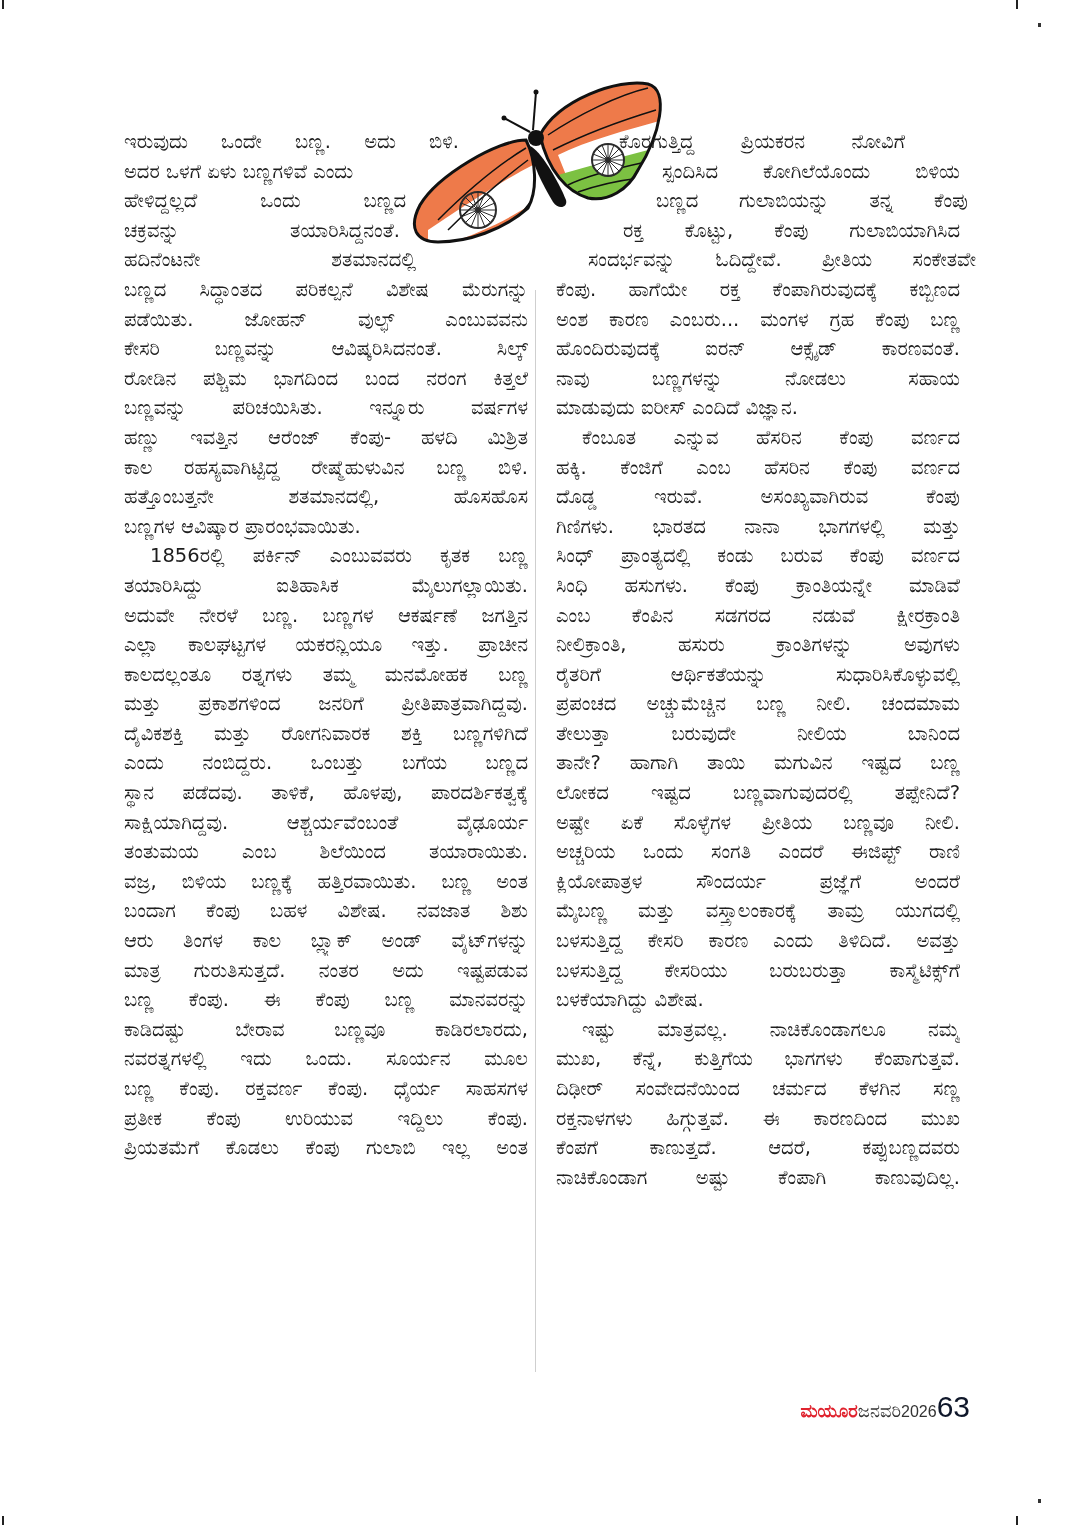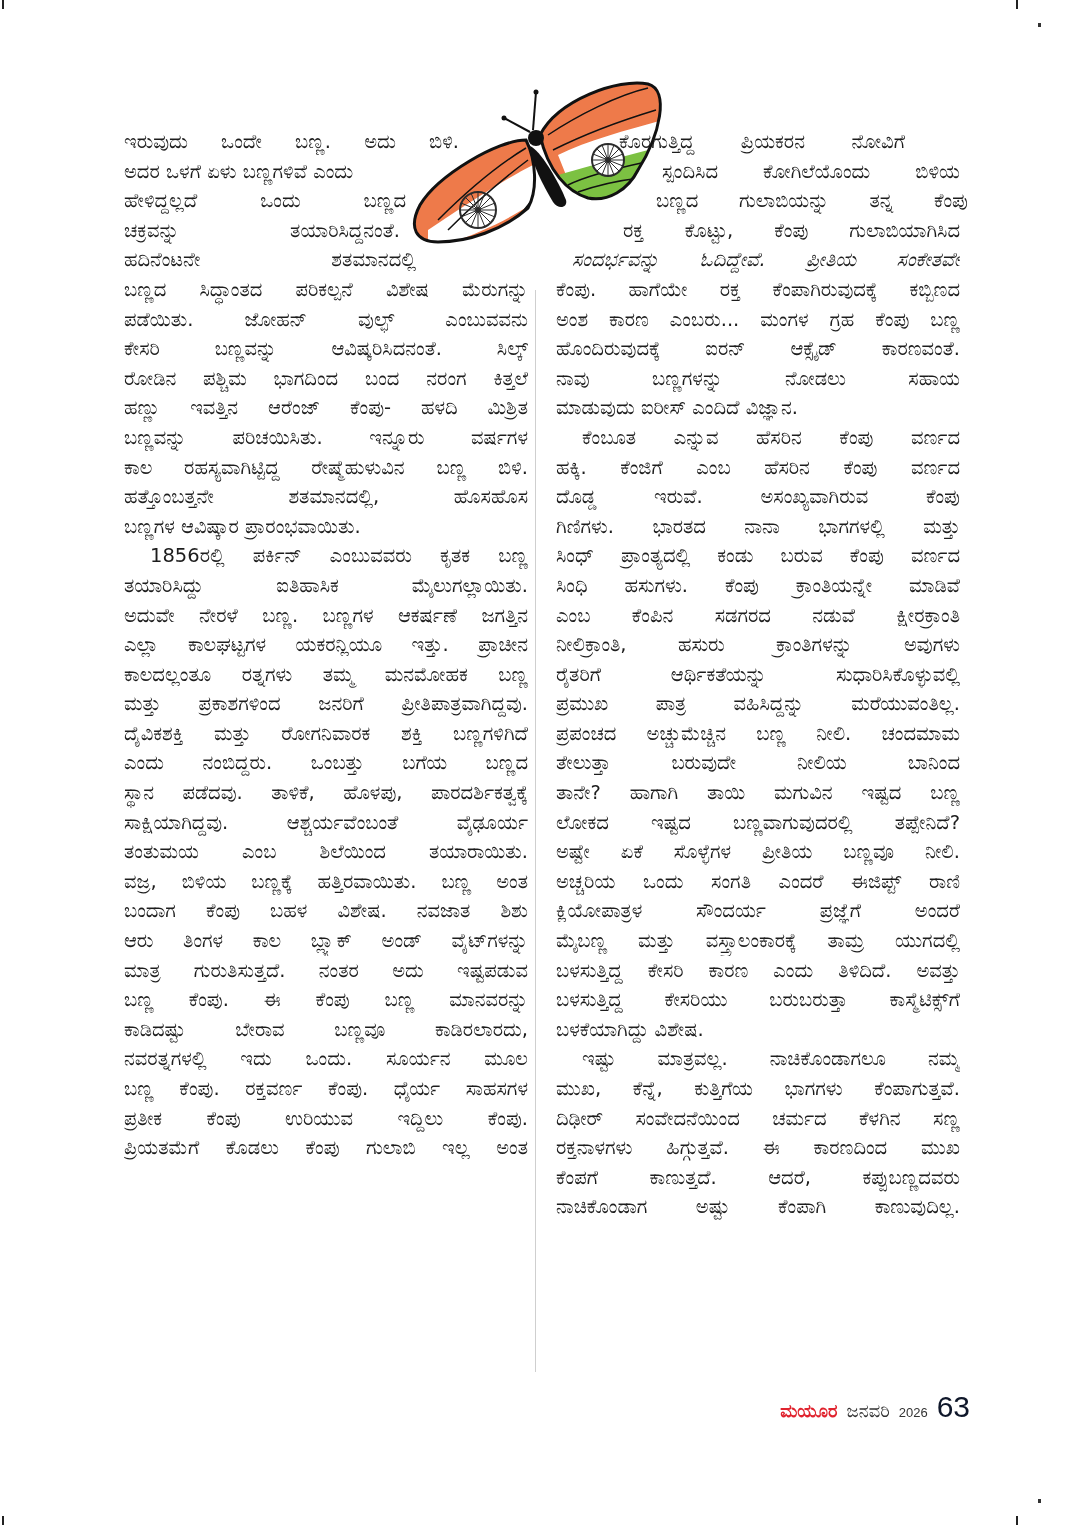--- a/index.html
+++ b/index.html
@@ -8,24 +8,24 @@
     .crop { position: absolute; background: #222; width: 2px; height: 9px; }
     .crop-dot { position: absolute; background: #333; width: 3px; height: 4px; }
     .col { position: absolute; font-size: 19.5px; line-height: 29.6px; }
     .col-left { left: 124px; top: 127px; width: 404px; }
     .col-right { left: 556px; top: 127px; width: 404px; }
     .line { display: block; white-space: nowrap; text-align: justify; text-align-last: justify; height: 29.6px; overflow: hidden; }
     .line.last { text-align-last: left; }
     .line.indent { padding-left: 26px; }
     .divider { position: absolute; left: 535px; top: 290px; width: 1px; height: 1082px; background: #cfcfcf; }
     .butterfly { position: absolute; left: 408px; top: 80px; width: 262px; height: 176px; }
-    .footer { position: absolute; top: 1390px; left: 730px; width: 240px; height: 40px; display: flex; align-items: baseline; justify-content: flex-end; gap: 9px; }
+    .footer { position: absolute; top: 1390px; left: 730px; width: 240px; height: 40px; display: flex; align-items: baseline; justify-content: flex-end; }
     .brand { color: #e0232e; font-weight: bold; font-size: 18px; font-family: "DejaVu Sans", sans-serif; }
     .month { font-size: 18px; color: #333; }
-    .year { font-family: "Liberation Sans", sans-serif; font-size: 13px; color: #333; }
+    .year { font-family: "Liberation Sans", sans-serif; font-size: 16px; color: #333; }
     .pagenum { font-family: "Liberation Sans", sans-serif; font-size: 30px; color: #0f172a; }
   </style>
 </head>
 <body>
 
 <div class="crop" style="left:2px;top:0;"></div>
 <div class="crop" style="left:1016px;top:0;"></div>
 <div class="crop-dot" style="left:1038px;top:23px;"></div>
 <div class="crop-dot" style="left:1038px;top:1499px;"></div>
 <div class="crop" style="left:2px;top:1516px;"></div>
@@ -104,22 +104,22 @@
 <div class="col col-left" id="colLeft">
     <span class="line" style="width: 335px;">ಇರುವುದು ಒಂದೇ ಬಣ್ಣ. ಅದು ಬಿಳಿ.</span>
     <span class="line last" style="width: 297px;">ಅದರ ಒಳಗೆ ಏಳು ಬಣ್ಣಗಳಿವೆ ಎಂದು</span>
     <span class="line" style="width: 282px;">ಹೇಳಿದ್ದಲ್ಲದೆ ಒಂದು ಬಣ್ಣದ</span>
     <span class="line" style="width: 276px;">ಚಕ್ರವನ್ನು ತಯಾರಿಸಿದ್ದನಂತೆ.</span>
     <span class="line" style="width: 292px;">ಹದಿನೆಂಟನೇ ಶತಮಾನದಲ್ಲಿ</span>
     <span class="line">ಬಣ್ಣದ ಸಿದ್ಧಾಂತದ ಪರಿಕಲ್ಪನೆ ವಿಶೇಷ ಮೆರುಗನ್ನು</span>
     <span class="line">ಪಡೆಯಿತು. ಜೋಹನ್ ವುಲ್ಫ್ ಎಂಬುವವನು</span>
     <span class="line">ಕೇಸರಿ ಬಣ್ಣವನ್ನು ಆವಿಷ್ಕರಿಸಿದನಂತೆ. ಸಿಲ್ಕ್</span>
     <span class="line">ರೋಡಿನ ಪಶ್ಚಿಮ ಭಾಗದಿಂದ ಬಂದ ನರಂಗ ಕಿತ್ತಲೆ</span>
+    <span class="line">ಬಣ್ಣವನ್ನು ಪರಿಚಯಿಸಿತು. ಇನ್ನೂರು ವರ್ಷಗಳ</span>
     <span class="line">ಹಣ್ಣು ಇವತ್ತಿನ ಆರೆಂಜ್ ಕೆಂಪು- ಹಳದಿ ಮಿಶ್ರಿತ</span>
-    <span class="line">ಬಣ್ಣವನ್ನು ಪರಿಚಯಿಸಿತು. ಇನ್ನೂರು ವರ್ಷಗಳ</span>
     <span class="line">ಕಾಲ ರಹಸ್ಯವಾಗಿಟ್ಟಿದ್ದ ರೇಷ್ಮೆಹುಳುವಿನ ಬಣ್ಣ ಬಿಳಿ.</span>
     <span class="line">ಹತ್ತೊಂಬತ್ತನೇ ಶತಮಾನದಲ್ಲಿ, ಹೊಸಹೊಸ</span>
     <span class="line last">ಬಣ್ಣಗಳ ಆವಿಷ್ಕಾರ ಪ್ರಾರಂಭವಾಯಿತು.</span>
     <span class="line indent">1856ರಲ್ಲಿ ಪರ್ಕಿನ್ ಎಂಬುವವರು ಕೃತಕ ಬಣ್ಣ</span>
     <span class="line">ತಯಾರಿಸಿದ್ದು ಐತಿಹಾಸಿಕ ಮೈಲುಗಲ್ಲಾಯಿತು.</span>
     <span class="line">ಅದುವೇ ನೇರಳೆ ಬಣ್ಣ. ಬಣ್ಣಗಳ ಆಕರ್ಷಣೆ ಜಗತ್ತಿನ</span>
     <span class="line">ಎಲ್ಲಾ ಕಾಲಘಟ್ಟಗಳ ಯಕರನ್ಲಿಯೂ ಇತ್ತು. ಪ್ರಾಚೀನ</span>
     <span class="line">ಕಾಲದಲ್ಲಂತೂ ರತ್ನಗಳು ತಮ್ಮ ಮನಮೋಹಕ ಬಣ್ಣ</span>
     <span class="line">ಮತ್ತು ಪ್ರಕಾಶಗಳಿಂದ ಜನರಿಗೆ ಪ್ರೀತಿಪಾತ್ರವಾಗಿದ್ದವು.</span>
     <span class="line">ದೈವಿಕಶಕ್ತಿ ಮತ್ತು ರೋಗನಿವಾರಕ ಶಕ್ತಿ ಬಣ್ಣಗಳಿಗಿದೆ</span>
@@ -137,36 +137,35 @@
     <span class="line">ಬಣ್ಣ ಕೆಂಪು. ರಕ್ತವರ್ಣ ಕೆಂಪು. ಧೈರ್ಯ ಸಾಹಸಗಳ</span>
     <span class="line">ಪ್ರತೀಕ ಕೆಂಪು ಉರಿಯುವ ಇದ್ದಿಲು ಕೆಂಪು.</span>
     <span class="line">ಪ್ರಿಯತಮೆಗೆ ಕೊಡಲು ಕೆಂಪು ಗುಲಾಬಿ ಇಲ್ಲ ಅಂತ</span>
   </div>
 <div class="divider"></div>
 <div class="col col-right" id="colRight">
     <span class="line" style="width: 286px; margin-left: 63px;">ಕೊರಗುತ್ತಿದ್ದ ಪ್ರಿಯಕರನ ನೋವಿಗೆ</span>
     <span class="line" style="width: 298px; margin-left: 106px;">ಸ್ಪಂದಿಸಿದ ಕೋಗಿಲೆಯೊಂದು ಬಿಳಿಯ</span>
     <span class="line" style="width: 312px; margin-left: 100px;">ಬಣ್ಣದ ಗುಲಾಬಿಯನ್ನು ತನ್ನ ಕೆಂಪು</span>
     <span class="line" style="width: 337px; margin-left: 67px;">ರಕ್ತ ಕೊಟ್ಟು, ಕೆಂಪು ಗುಲಾಬಿಯಾಗಿಸಿದ</span>
-    <span class="line" style="width: 388px; margin-left: 16px; font-style: italic;">ಸಂದರ್ಭವನ್ನು ಓದಿದ್ದೇವೆ. ಪ್ರೀತಿಯ ಸಂಕೇತವೇ</span>
+    <span class="line" style="width: 388px; margin-left: 32px;">ಸಂದರ್ಭವನ್ನು ಓದಿದ್ದೇವೆ. ಪ್ರೀತಿಯ ಸಂಕೇತವೇ</span>
     <span class="line">ಕೆಂಪು. ಹಾಗೆಯೇ ರಕ್ತ ಕೆಂಪಾಗಿರುವುದಕ್ಕೆ ಕಬ್ಬಿಣದ</span>
     <span class="line">ಅಂಶ ಕಾರಣ ಎಂಬರು... ಮಂಗಳ ಗ್ರಹ ಕೆಂಪು ಬಣ್ಣ</span>
     <span class="line">ಹೊಂದಿರುವುದಕ್ಕೆ ಐರನ್ ಆಕ್ಸೈಡ್ ಕಾರಣವಂತೆ.</span>
     <span class="line">ನಾವು ಬಣ್ಣಗಳನ್ನು ನೋಡಲು ಸಹಾಯ</span>
     <span class="line last">ಮಾಡುವುದು ಐರೀಸ್ ಎಂದಿದೆ ವಿಜ್ಞಾನ.</span>
     <span class="line indent">ಕೆಂಬೂತ ಎನ್ನುವ ಹೆಸರಿನ ಕೆಂಪು ವರ್ಣದ</span>
     <span class="line">ಹಕ್ಕಿ. ಕೆಂಜಿಗೆ ಎಂಬ ಹೆಸರಿನ ಕೆಂಪು ವರ್ಣದ</span>
     <span class="line">ದೊಡ್ಡ ಇರುವೆ. ಅಸಂಖ್ಯವಾಗಿರುವ ಕೆಂಪು</span>
     <span class="line">ಗಿಣಿಗಳು. ಭಾರತದ ನಾನಾ ಭಾಗಗಳಲ್ಲಿ ಮತ್ತು</span>
     <span class="line">ಸಿಂಧ್ ಪ್ರಾಂತ್ಯದಲ್ಲಿ ಕಂಡು ಬರುವ ಕೆಂಪು ವರ್ಣದ</span>
     <span class="line">ಸಿಂಧಿ ಹಸುಗಳು. ಕೆಂಪು ಕ್ರಾಂತಿಯನ್ನೇ ಮಾಡಿವೆ</span>
     <span class="line">ಎಂಬ ಕೆಂಪಿನ ಸಡಗರದ ನಡುವೆ ಕ್ಷೀರಕ್ರಾಂತಿ</span>
     <span class="line">ನೀಲಿಕ್ರಾಂತಿ, ಹಸುರು ಕ್ರಾಂತಿಗಳನ್ನು ಅವುಗಳು</span>
     <span class="line">ರೈತರಿಗೆ ಆರ್ಥಿಕತೆಯನ್ನು ಸುಧಾರಿಸಿಕೊಳ್ಳುವಲ್ಲಿ</span>
-    <span class="line">ಪ್ರಮುಖ ಪಾತ್ರ ವಹಿಸಿದ್ದನ್ನು ಮರೆಯುವಂತಿಲ್ಲ.</span>
     <span class="line">ಪ್ರಪಂಚದ ಅಚ್ಚುಮೆಚ್ಚಿನ ಬಣ್ಣ ನೀಲಿ. ಚಂದಮಾಮ</span>
     <span class="line">ತೇಲುತ್ತಾ ಬರುವುದೇ ನೀಲಿಯ ಬಾನಿಂದ</span>
     <span class="line">ತಾನೇ? ಹಾಗಾಗಿ ತಾಯಿ ಮಗುವಿನ ಇಷ್ಟದ ಬಣ್ಣ</span>
     <span class="line">ಲೋಕದ ಇಷ್ಟದ ಬಣ್ಣವಾಗುವುದರಲ್ಲಿ ತಪ್ಪೇನಿದೆ?</span>
     <span class="line">ಅಷ್ಟೇ ಏಕೆ ಸೊಳ್ಳೆಗಳ ಪ್ರೀತಿಯ ಬಣ್ಣವೂ ನೀಲಿ.</span>
     <span class="line">ಅಚ್ಚರಿಯ ಒಂದು ಸಂಗತಿ ಎಂದರೆ ಈಜಿಪ್ಟ್ ರಾಣಿ</span>
     <span class="line">ಕ್ಲಿಯೋಪಾತ್ರಳ ಸೌಂದರ್ಯ ಪ್ರಜ್ಞೆಗೆ ಅಂದರೆ</span>
     <span class="line">ಮೈಬಣ್ಣ ಮತ್ತು ವಸ್ತ್ರಾಲಂಕಾರಕ್ಕೆ ತಾಮ್ರ ಯುಗದಲ್ಲಿ</span>
     <span class="line">ಬಳಸುತ್ತಿದ್ದ ಕೇಸರಿ ಕಾರಣ ಎಂದು ತಿಳಿದಿದೆ. ಅವತ್ತು</span>
     <span class="line">ಬಳಸುತ್ತಿದ್ದ ಕೇಸರಿಯು ಬರುಬರುತ್ತಾ ಕಾಸ್ಮೆಟಿಕ್ಸ್‌ಗೆ</span>

